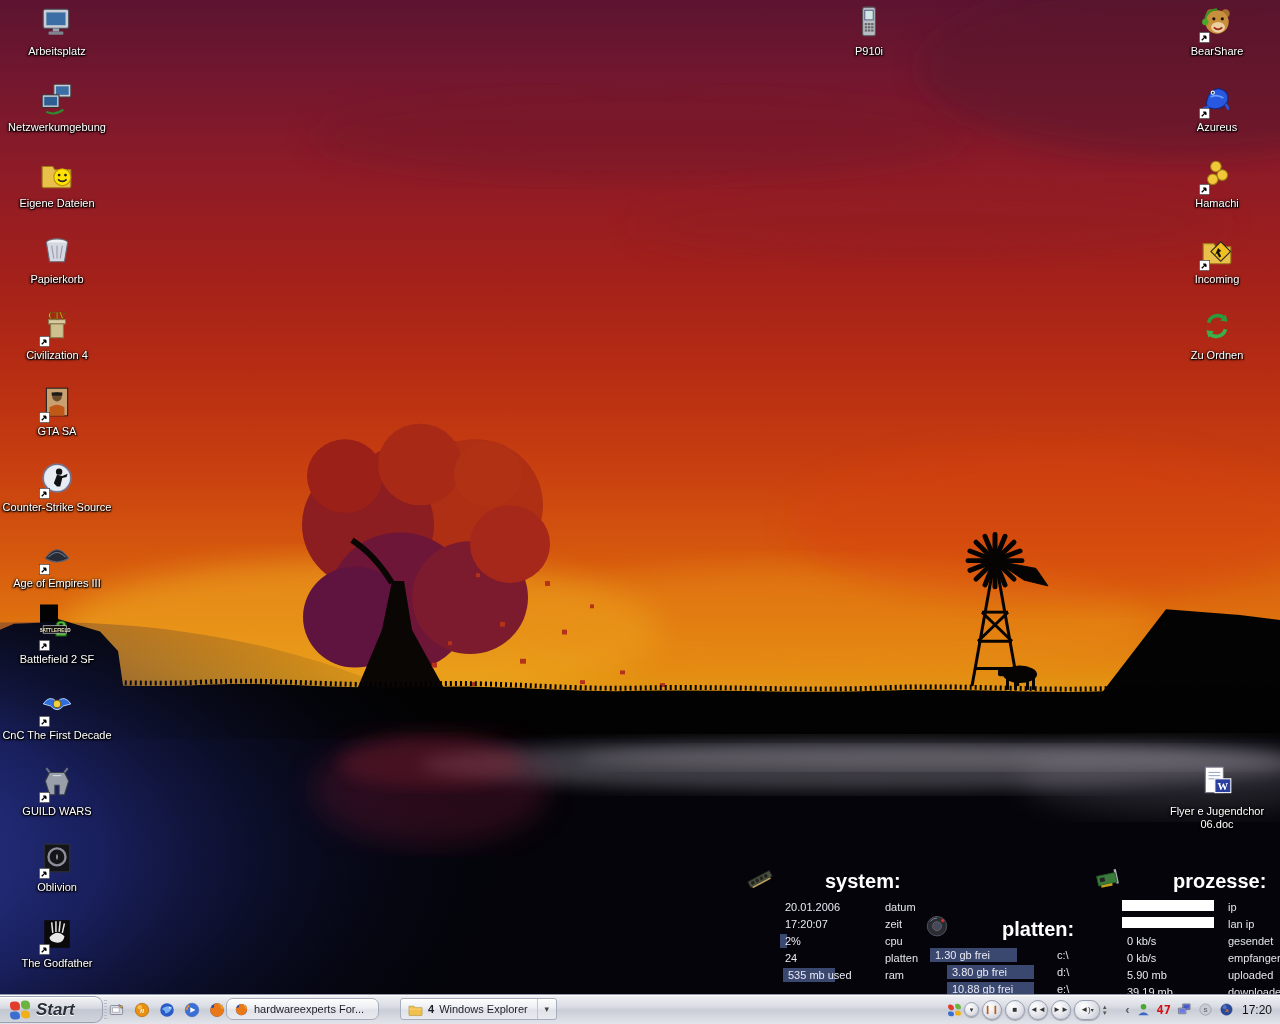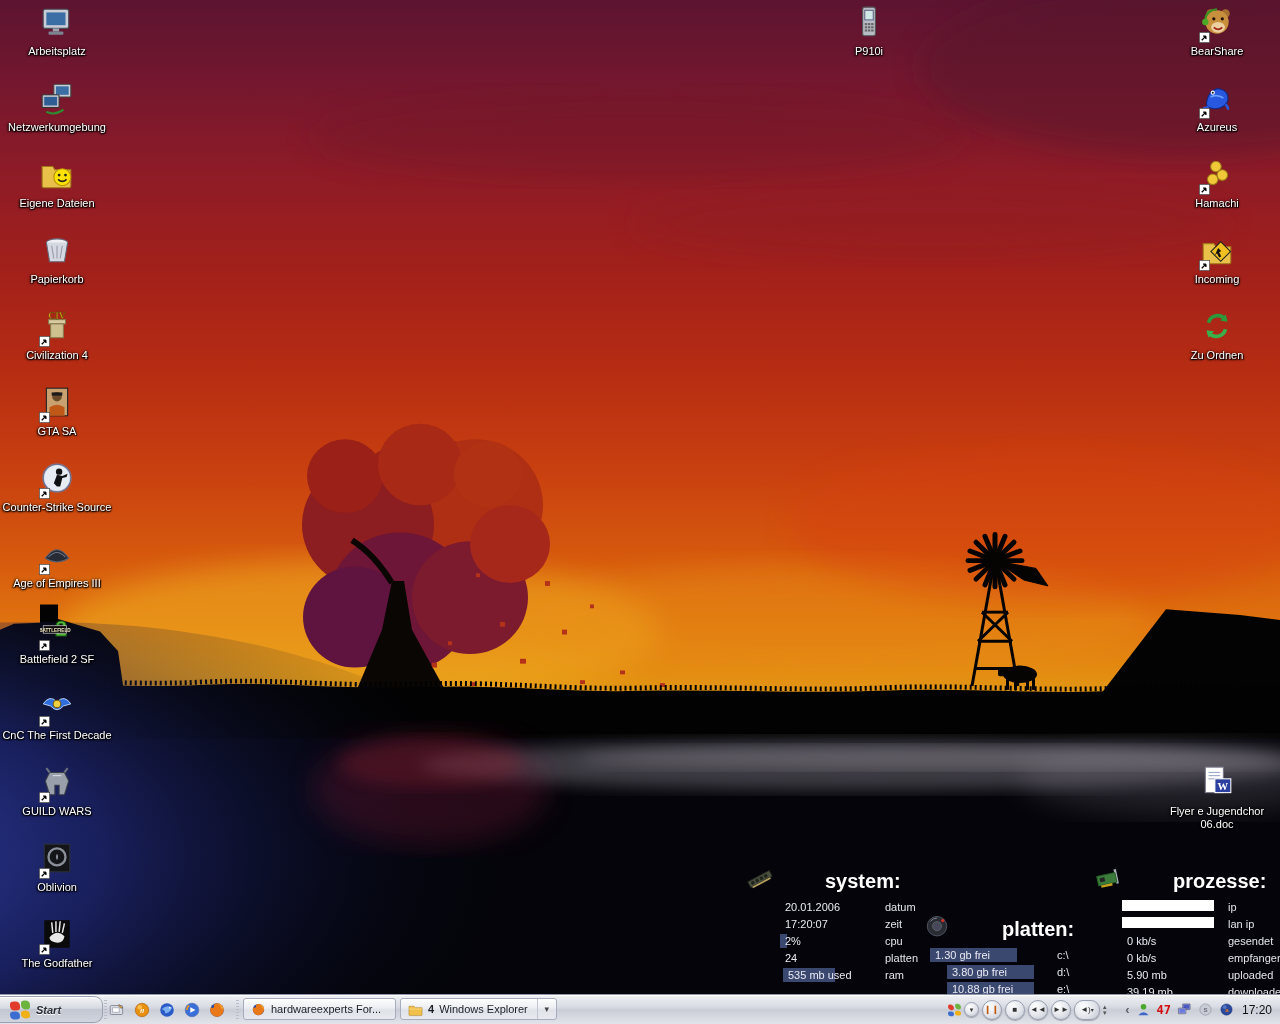--- a/index.html
+++ b/index.html
@@ -37,21 +37,21 @@
   .bar-none{padding:1px 5px;}
 
   
   #taskbar{position:absolute;left:0;right:0;bottom:0;height:29px;
     background:linear-gradient(#fdfdfe 0%,#eceef2 6%,#d9dce3 40%,#c9cdd6 52%,#d3d6de 70%,#e2e4ea 100%);
     border-top:1px solid #8f98ab;box-shadow:inset 0 1px 0 #fff;}
   #start{position:absolute;left:0;top:1px;bottom:1px;width:103px;display:flex;align-items:center;gap:6px;
     padding-left:10px;box-sizing:border-box;border-radius:0 9px 9px 0;
     background:linear-gradient(#f4f5f7,#d6d9e0 45%,#c3c7d2 50%,#d0d4dc);
     border:1px solid #9aa1b2;border-left:none;box-shadow:inset 0 1px 0 #fff;cursor:pointer;}
-  #start .slabel{font-size:11px;font-style:italic;font-weight:bold;color:#2b2f38;
+  #start .slabel{font-size:17px;font-style:italic;font-weight:bold;color:#2b2f38;
     text-shadow:0 1px 0 #fff;padding-right:8px;}
   .winflag{width:20px;height:18px;display:grid;grid-template-columns:1fr 1fr;grid-template-rows:1fr 1fr;
     gap:1px;transform:skewY(-6deg);}
   .winflag i{border-radius:2px 5px 2px 5px;display:block;}
   .winflag .r{background:#e23d2c}.winflag .g{background:#6cb33f}
   .winflag .b{background:#3b6ed0}.winflag .y{background:#f0b018}
   .winflag.mini{width:13px;height:12px}
 
   .tb-sep{position:absolute;top:5px;bottom:5px;width:3px;
     background:repeating-linear-gradient(#b8bdc9 0 1px,transparent 1px 3px);}
@@ -521,21 +521,21 @@
           <path d="M13,11 l9,5 -9,5 z" fill="#fff"></path>
         </svg></span>
       <span class="ql"><svg viewBox="0 0 32 32">
           <circle cx="16" cy="16" r="12" fill="#2a4a9e"></circle>
           <path d="M16,4 a12,12 0 1 1 -11,7 q4,3 6,-1 q-2,-4 3,-6 z" fill="#e87818"></path>
           <path d="M16,4 a12,12 0 0 1 12,12 q-2,-3 -5,-3 q1,-5 -7,-9 z" fill="#f0a030"></path>
         </svg></span>
     </div>
   <div class="tb-sep" style="left:236px"></div>
   <div id="taskbtns">
-      <div class="taskbtn" style="left: 243px; width: 153px;">
+      <div class="taskbtn" style="left: 226px; width: 153px; border-radius: 7px;">
         <span class="ticon"><svg viewBox="0 0 32 32">
             <circle cx="16" cy="16" r="12" fill="#2a4a9e"></circle>
             <path d="M16,4 a12,12 0 1 1 -11,7 q4,3 6,-1 q-2,-4 3,-6 z" fill="#e87818"></path>
             <path d="M16,4 a12,12 0 0 1 12,12 q-2,-3 -5,-3 q1,-5 -7,-9 z" fill="#f0a030"></path>
           </svg></span>
         <span class="tlbl">hardwareexperts For...</span>
       </div>
       <div class="taskbtn" style="left: 400px; width: 157px;">
         <span class="ticon"><svg viewBox="0 0 32 32">
             <path d="M2,9 h11 l2,3 h15 v15 a2,2 0 0 1 -2,2 h-24 a2,2 0 0 1 -2,-2 z" fill="#f0c04a" stroke="#a07818"></path>

